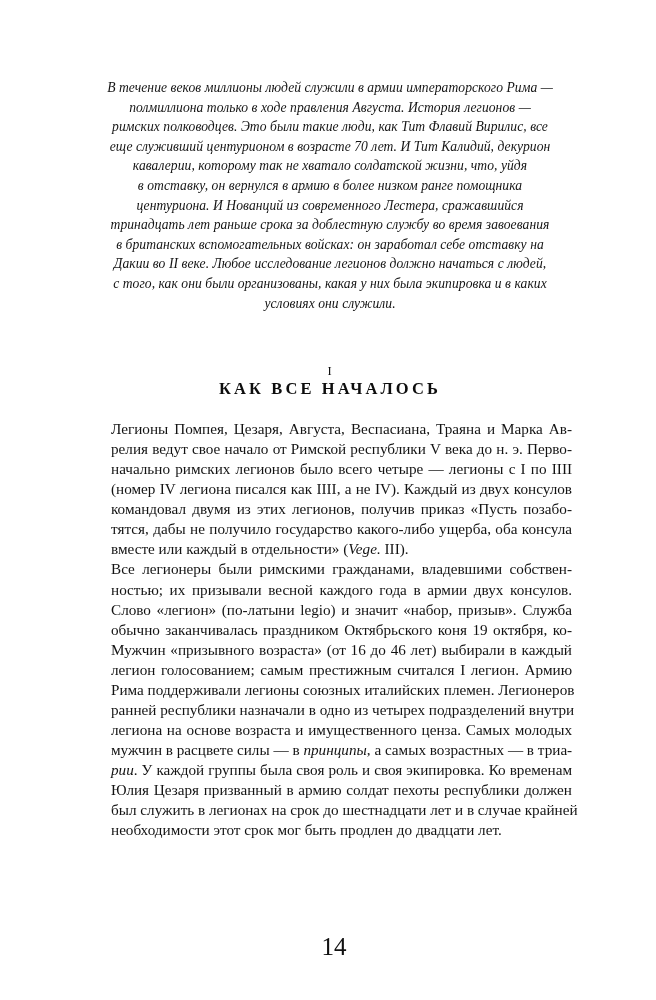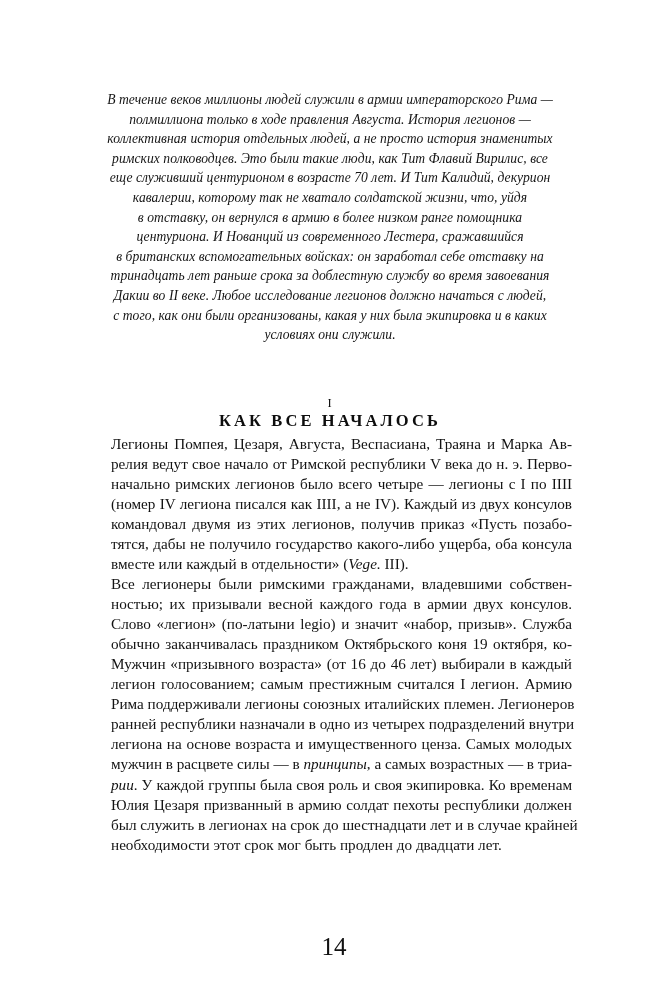--- a/index.html
+++ b/index.html
@@ -21,21 +21,21 @@
     width: 656px;
     height: 1000px;
     box-sizing: border-box;
     background: #ffffff;
     overflow: hidden;
   }
 
   .content {
     position: absolute;
     left: 88px;
-    top: 16px;
+    top: 4px;
     width: 484px;
   }
 
   
   .epigraph {
     margin-top: 74px;
     text-align: center;
     font-style: italic;
     font-size: 13.6px;
     line-height: 19.6px;
@@ -61,21 +61,21 @@
   .chapter-title {
     font-size: 16.5px;
     line-height: 20px;
     font-weight: 700;
     letter-spacing: 3.1px;
     color: #0d0d0d;
   }
 
   
   .body-text {
-    margin-top: 3px;
+    margin-top: 20px;
     font-size: 15.2px;
     line-height: 20.05px;
     text-align: justify;
     color: #131313;
   }
   .body-text p {
     margin: 0;
     text-indent: 23px;
     hyphens: manual;
   }
@@ -106,28 +106,27 @@
 </head>
 <body>
 
 <div class="page">
 
   <div class="content">
 
     <div class="epigraph">
       <span class="eline">В течение веков миллионы людей служили в армии императорского Рима —</span>
       <span class="eline">полмиллиона только в ходе правления Августа. История легионов —</span>
-      <span class="eline">коллективная история отдельных людей, а не просто история знаменитых</span>
       <span class="eline">римских полководцев. Это были такие люди, как Тит Флавий Вирилис, все</span>
       <span class="eline">еще служивший центурионом в возрасте 70 лет. И Тит Калидий, декурион</span>
       <span class="eline">кавалерии, которому так не хватало солдатской жизни, что, уйдя</span>
       <span class="eline">в отставку, он вернулся в армию в более низком ранге помощника</span>
       <span class="eline">центуриона. И Нованций из современного Лестера, сражавшийся</span>
+      <span class="eline">тринадцать лет раньше срока за доблестную службу во время завоевания</span>
       <span class="eline">в британских вспомогательных войсках: он заработал себе отставку на</span>
-      <span class="eline">тринадцать лет раньше срока за доблестную службу во время завоевания</span>
       <span class="eline">Дакии во II веке. Любое исследование легионов должно начаться с людей,</span>
       <span class="eline">с того, как они были организованы, какая у них была экипировка и в каких</span>
       <span class="eline">условиях они служили.</span>
     </div>
 
     <div class="chapter-head">
       <div class="chapter-number">I</div>
       <div class="chapter-title">КАК ВСЕ НАЧАЛОСЬ</div>
     </div>
 

